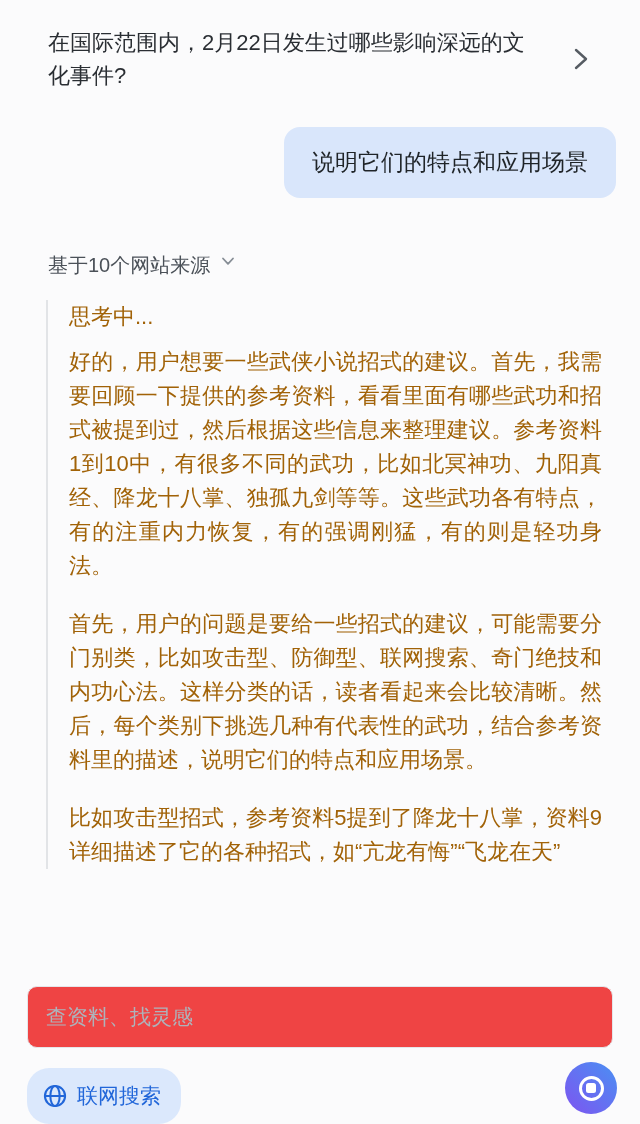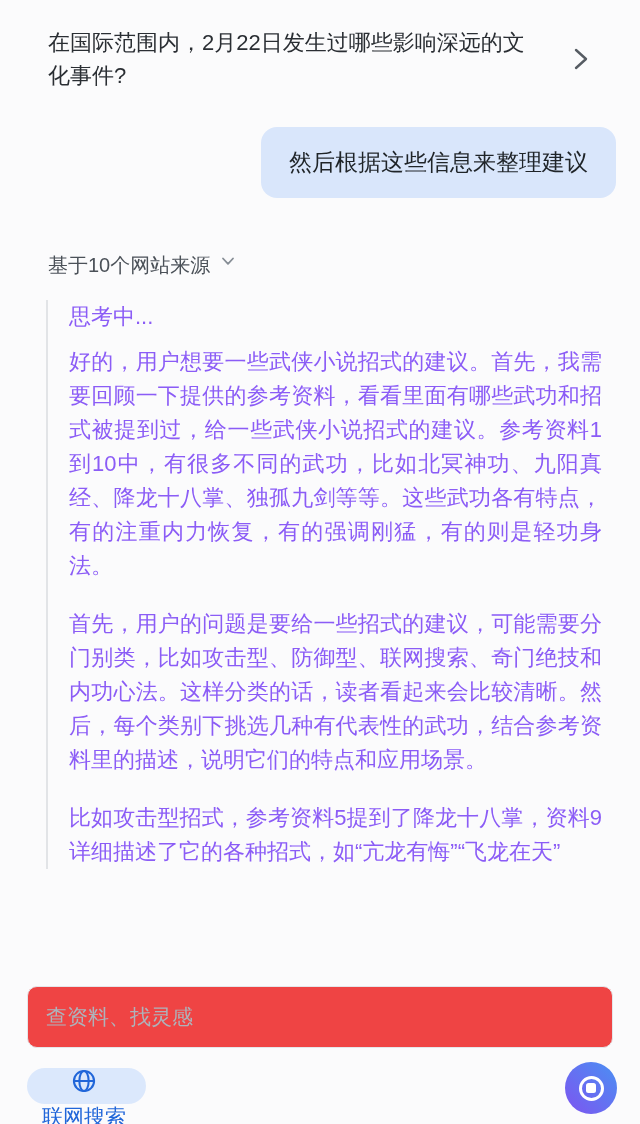--- a/index.html
+++ b/index.html
@@ -46,21 +46,21 @@
   }
 
   
   .thinking {
     position:absolute; top:300px; left:46px; width:556px;
     border-left:2.5px solid #e2e4e7;
     padding-left:21px;
   }
   .thinking p {
     font-size:22px; line-height:34px;
-    color:#8b5cf6;
+    color:#a16207;
     margin:0 0 24px 0;
     text-align:justify;
   }
   .thinking p.status { margin-bottom:11px; }
   .thinking p:last-child { margin-bottom:0; }
 
   
   .composer-input {
     position:absolute; left:27px; top:986px;
     width:586px; height:62px;
@@ -69,30 +69,29 @@
     background:#ef4444;
     padding:0 18px;
     font-size:21px; color:#333;
     font-family:inherit;
     outline:none;
   }
   .composer-input::placeholder { color:#adb3bb; }
 
   .web-pill {
     position:absolute; left:27px; top:1068px;
-    height:36px;
+    height:56px;
     padding:0 20px 0 15px;
     border:none; border-radius:22px;
     background:#dbe8fc;
     display:flex; align-items:center; gap:9px;
     color:#2166d9;
     font-size:21px;
     font-family:inherit;
     cursor:pointer;
-    flex-direction:column;
   }
 
   .stop-btn {
     position:absolute; left:565px; top:1062px;
     width:52px; height:52px;
     border:none; border-radius:50%;
     background:linear-gradient(225deg,#4a90f3 0%,#7e54f0 100%);
     display:flex; align-items:center; justify-content:center;
     cursor:pointer;
   }
@@ -114,35 +113,35 @@
   <div class="prev-row">
     <div class="prev-text">在国际范围内，2月22日发生过哪些影响深远的文化事件?</div>
     <span class="chev-right">
       <svg width="20" height="26" viewBox="0 0 20 26" fill="none">
         <path d="M6 4 L16 13 L6 22" stroke="#565c63" stroke-width="2.4" stroke-linecap="round" stroke-linejoin="round"></path>
       </svg>
     </span>
   </div>
 
   <div class="bubble-row">
-    <div class="user-bubble">然后根据这些信息来整理建议</div>
+    <div class="user-bubble">说明它们的特点和应用场景</div>
   </div>
 
   <div class="sources-row">
     <span>基于10个网站来源</span>
     <span style="display:flex;">
       <svg width="18" height="18" viewBox="0 0 18 18" fill="none">
         <path d="M4 6.5 L9 11.8 L14 6.5" stroke="#868d95" stroke-width="1.8" stroke-linecap="round" stroke-linejoin="round"></path>
       </svg>
     </span>
   </div>
 
   <div class="thinking">
     <p class="status">思考中...</p>
-    <p>好的，用户想要一些武侠小说招式的建议。首先，我需要回顾一下提供的参考资料，看看里面有哪些武功和招式被提到过，给一些武侠小说招式的建议。参考资料1到10中，有很多不同的武功，比如北冥神功、九阳真经、降龙十八掌、独孤九剑等等。这些武功各有特点，有的注重内力恢复，有的强调刚猛，有的则是轻功身法。</p>
+    <p>好的，用户想要一些武侠小说招式的建议。首先，我需要回顾一下提供的参考资料，看看里面有哪些武功和招式被提到过，然后根据这些信息来整理建议。参考资料1到10中，有很多不同的武功，比如北冥神功、九阳真经、降龙十八掌、独孤九剑等等。这些武功各有特点，有的注重内力恢复，有的强调刚猛，有的则是轻功身法。</p>
     <p>首先，用户的问题是要给一些招式的建议，可能需要分门别类，比如攻击型、防御型、联网搜索、奇门绝技和内功心法。这样分类的话，读者看起来会比较清晰。然后，每个类别下挑选几种有代表性的武功，结合参考资料里的描述，说明它们的特点和应用场景。</p>
     <p>比如攻击型招式，参考资料5提到了降龙十八掌，资料9详细描述了它的各种招式，如“亢龙有悔”“飞龙在天”</p>
   </div>
 
   <input class="composer-input" type="text" placeholder="查资料、找灵感" style="">
 
   <button class="web-pill">
     <span style="display:flex;">
       <svg width="26" height="26" viewBox="0 0 24 24" fill="none">
         <circle cx="12" cy="12" r="9.3" stroke="#2166d9" stroke-width="1.9"></circle>

